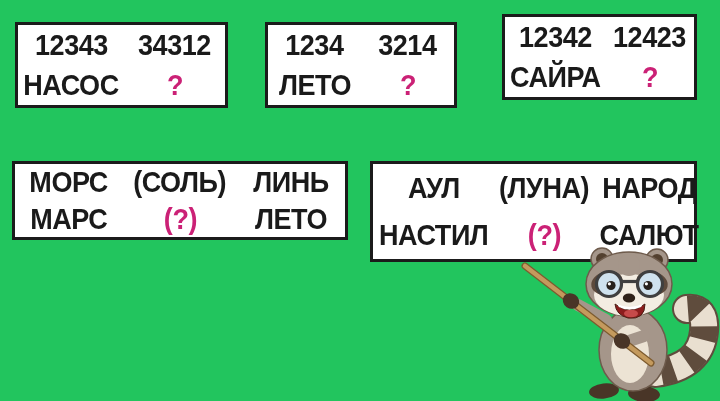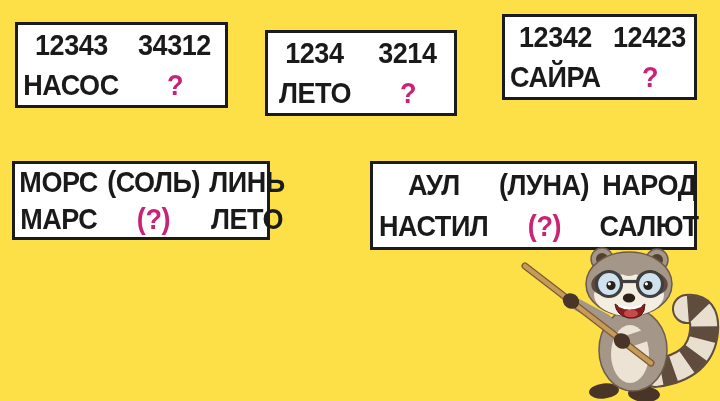--- a/index.html
+++ b/index.html
@@ -1,40 +1,40 @@
 <!DOCTYPE html>
 <html><head>
 <meta charset="utf-8">
 <style>
   html,body { margin:0; padding:0; }
   .stage {
     position:relative;
     width:720px; height:401px;
-    background:#fde047;
+    background:#22c55e;
     overflow:hidden;
     font-family:"Liberation Sans", sans-serif;
     font-weight:bold;
     color:#1a1a1a;
   }
   .pbox {
     position:absolute;
     box-sizing:border-box;
     border:3px solid #1b1b1b;
     background:#ffffff;
     display:grid;
     align-items:center;
     justify-items:center;
   }
   .numbox { grid-template-columns:1fr 1fr; grid-template-rows:1fr 1fr; }
   .wordbox { grid-template-columns:1fr 1.05fr 1fr; grid-template-rows:1fr 1fr; }
   #box1 { left:15px;  top:22px;  width:213px; height:86px; }
-  #box2 { left:265px; top:22px;  width:192px; height:86px;margin-top:8px; }
+  #box2 { left:265px; top:22px;  width:192px; height:86px; }
   #box3 { left:502px; top:14px;  width:195px; height:86px; }
-  #box4 { left:12px;  top:161px; width:258px; height:79px; }
-  #box5 { left:370px; top:161px; width:327px; height:89px; }
+  #box4 { left:12px;  top:161px; width:336px; height:79px; }
+  #box5 { left:370px; top:161px; width:327px; height:101px; }
   .cell {
     font-size:30px;
     line-height:1;
     letter-spacing:-0.5px;
     transform:scaleX(0.9);
     white-space:nowrap;
   }
   .q { color:#cb2176; }
   .raccoon {
     position:absolute;

